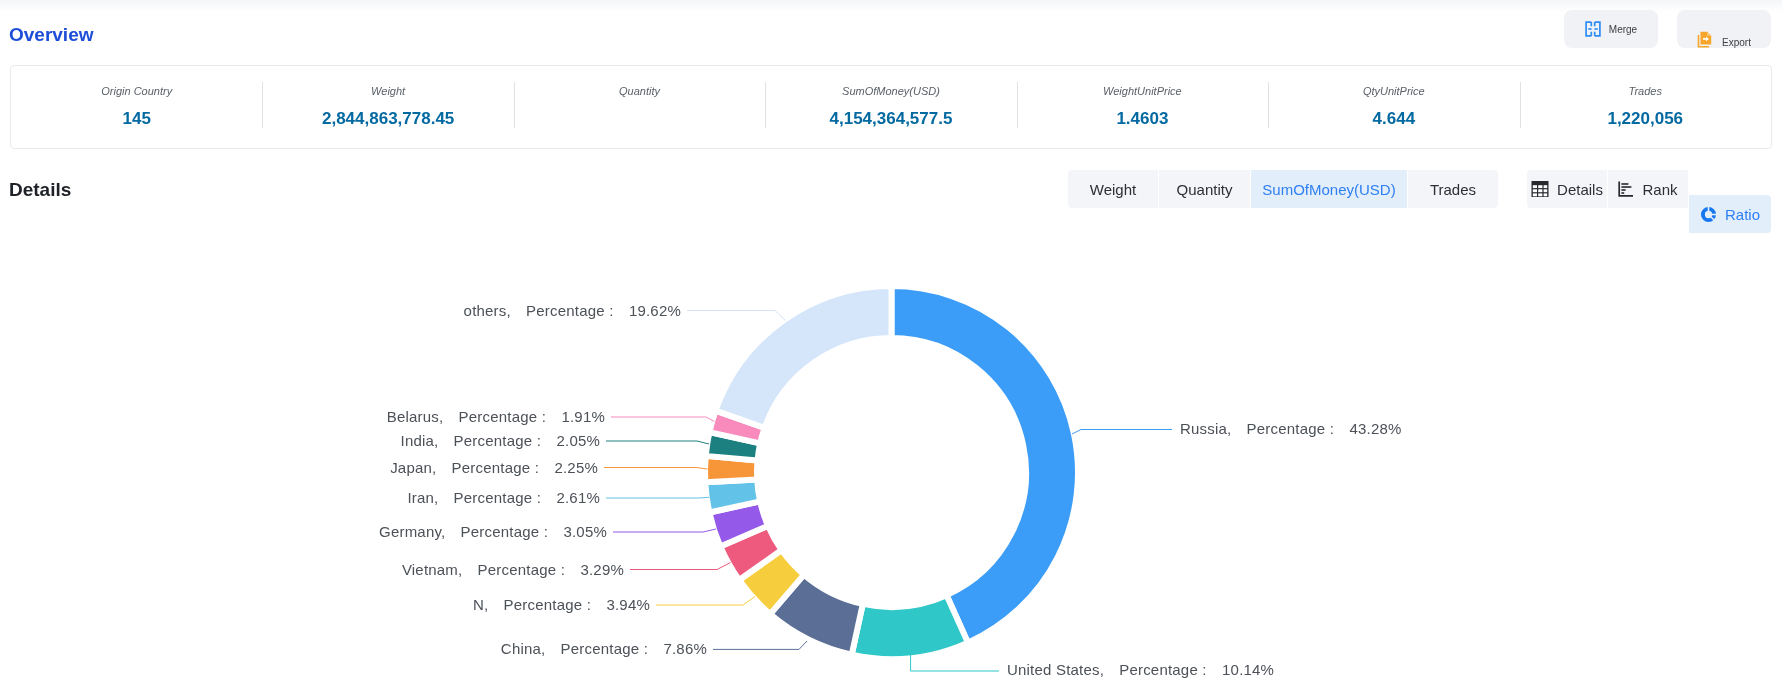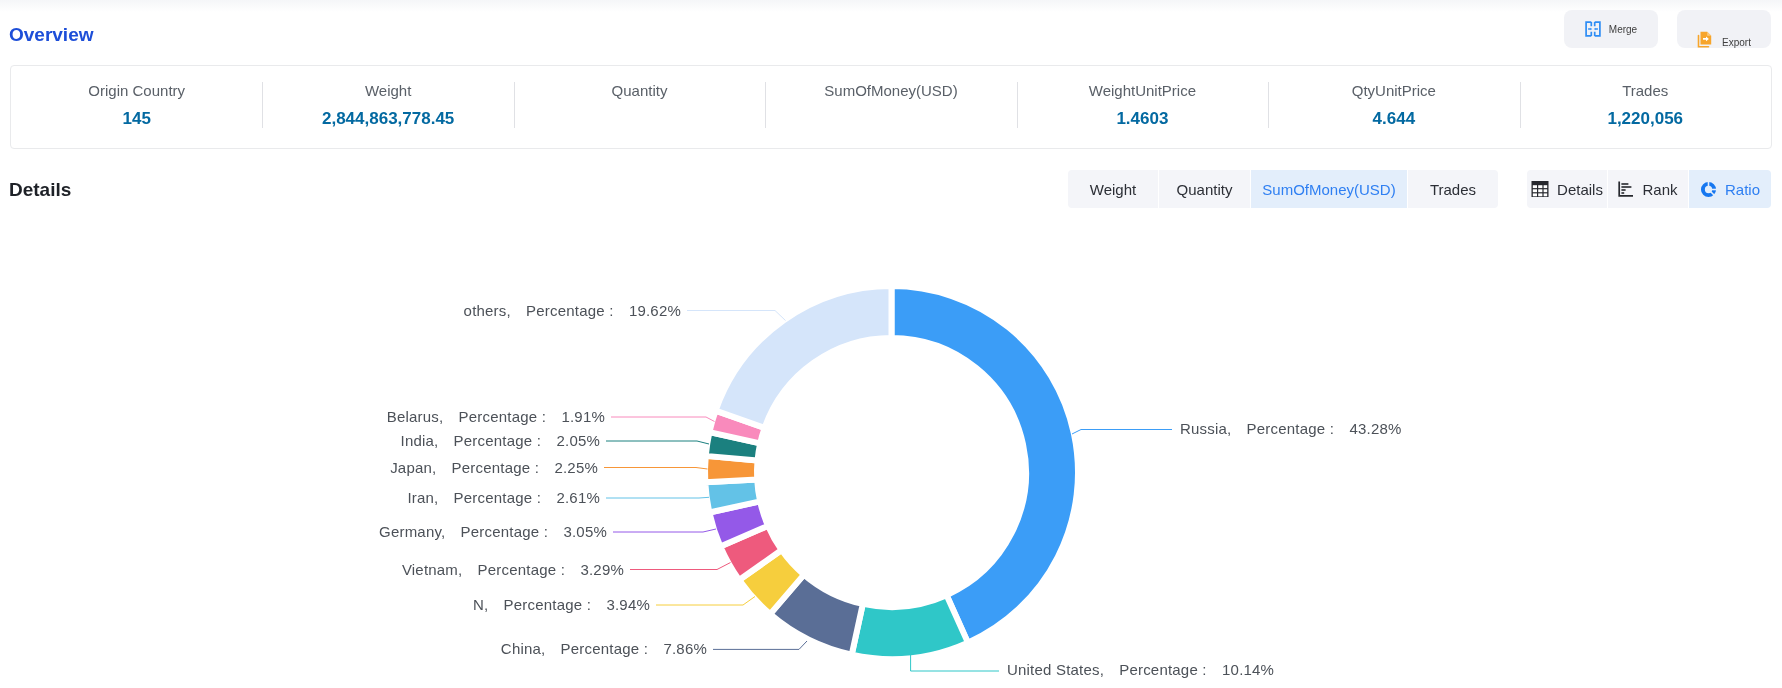--- a/index.html
+++ b/index.html
@@ -9,21 +9,21 @@
 h1.ov { position:absolute; left:9px; top:24px; font-size:19px; color:#1d4ed8; letter-spacing:0; }
 h1.dt { position:absolute; left:9px; top:179px; font-size:19px; color:#1e2127; }
 .btn { position:absolute; top:10px; height:38px; background:#f1f2f6; border-radius:8px;
   display:flex; align-items:center; justify-content:center; gap:8px;
   font-size:10px; color:#404040; }
 .card { position:absolute; left:10px; top:65px; width:1762px; height:84px;
   border:1px solid #e9eaec; border-radius:4px; display:flex; }
 .col { flex:1; position:relative; text-align:center; padding-top:15px; }
 .col + .col::before { content:""; position:absolute; left:0; top:16px; bottom:20px;
   width:1px; background:#e0e1e5; }
-.slabel { font-size:15px; color:#5a6068; line-height:20px; }
+.slabel { font-size:11px; color:#5a6068; line-height:20px;font-style:italic; }
 .sval { font-size:17px; font-weight:bold; color:#0369a1; line-height:26px; margin-top:5px; }
 .tabs { position:absolute; top:170px; height:38px; display:flex; background:#fff; }
 .tab { height:38px; background:#f4f5f9; display:flex; align-items:center; justify-content:center;
   font-size:15px; color:#2c2f36; gap:8px; }
 .tab.first { border-radius:4px 0 0 4px; }
 .tab.last { border-radius:0 4px 4px 0; }
 .tab.active { background:#e3eefb; color:#2e7ff2; }
 .gap { width:1px; background:#fff; }
 </style></head>
 <body>
@@ -62,20 +62,21 @@
     </div>
     <div class="col">
       <div class="slabel">Weight</div>
       <div class="sval">2,844,863,778.45</div>
     </div>
     <div class="col">
       <div class="slabel">Quantity</div>
     </div>
     <div class="col">
       <div class="slabel">SumOfMoney(USD)</div>
+      <div class="sval">4,154,364,577.5</div>
     </div>
     <div class="col">
       <div class="slabel">WeightUnitPrice</div>
       <div class="sval">1.4603</div>
     </div>
     <div class="col">
       <div class="slabel">QtyUnitPrice</div>
       <div class="sval">4.644</div>
     </div>
     <div class="col">
@@ -119,21 +120,21 @@
     <g stroke="#26282e" stroke-width="1.6">
       <line x1="3.4" y1="3" x2="10.4" y2="3"></line>
       <line x1="3.4" y1="6" x2="13.4" y2="6"></line>
       <line x1="3.4" y1="9" x2="7.6" y2="9"></line>
       <line x1="3.4" y1="12" x2="6.2" y2="12"></line>
     </g>
   </svg>
       <span>Rank</span>
     </div>
     <div class="gap"></div>
-  <div class="tab last active" style="width:82px;">
+  <div class="tab last active" style="width:82px;margin-top:25px;">
   <svg width="17" height="17" viewBox="0 0 17 17">
     <circle cx="8.5" cy="8.5" r="5.6" fill="none" stroke="#1677f0" stroke-width="3.9"></circle>
     <g stroke="#e3eefb" stroke-width="1.6">
       <line x1="8.5" y1="8.5" x2="8.5" y2="0"></line>
       <line x1="8.5" y1="8.5" x2="17" y2="8.5"></line>
       <line x1="8.5" y1="8.5" x2="14.5" y2="14.5"></line>
     </g>
   </svg>
       <span>Ratio</span>
     </div>

